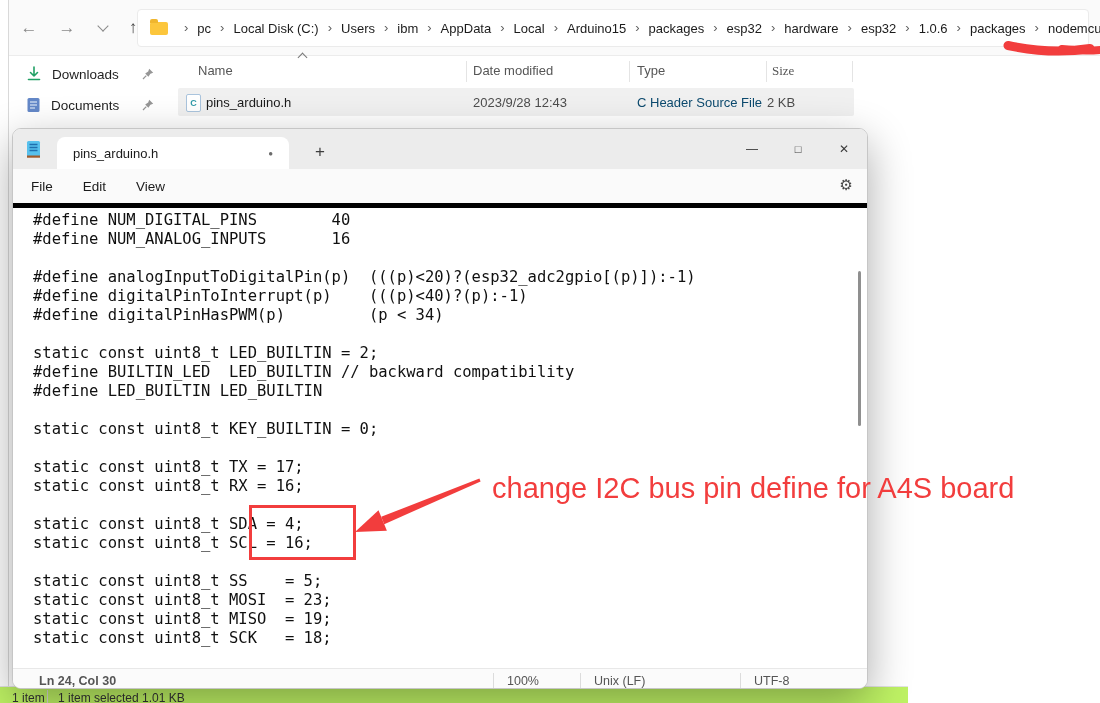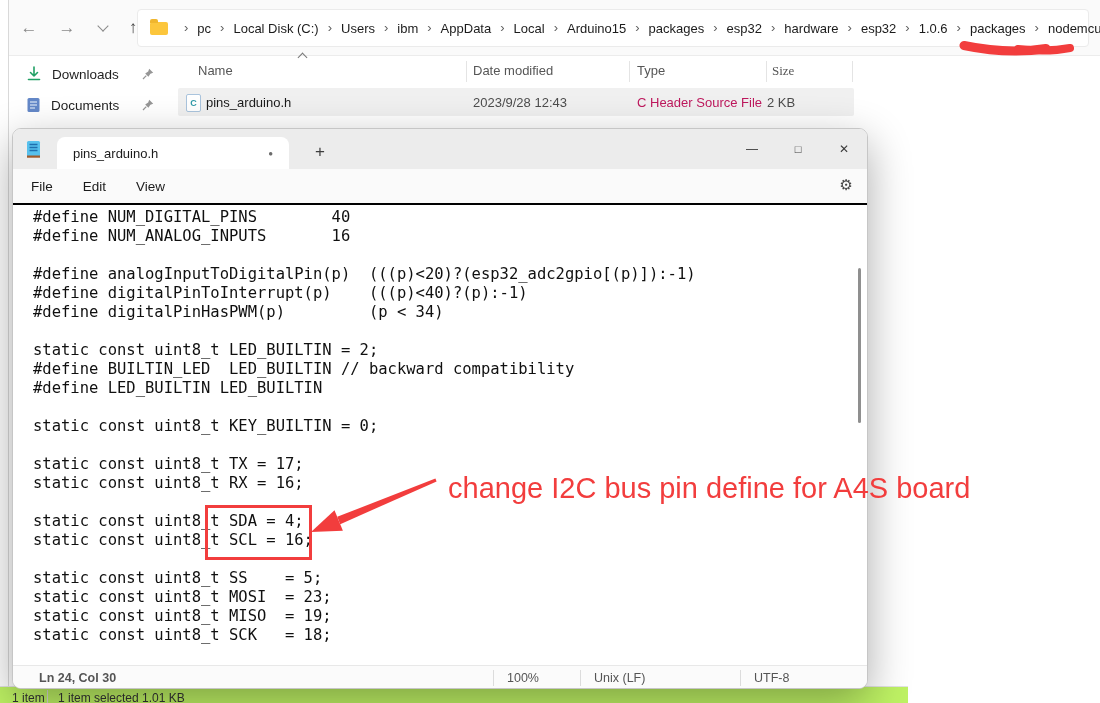--- a/index.html
+++ b/index.html
@@ -41,33 +41,33 @@
   
   .np{position:absolute;left:12px;top:128px;width:856px;height:561px;background:#ffffff;border:1px solid #c6c6c6;border-radius:9px;box-shadow:0 14px 44px rgba(0,0,0,.33);z-index:10;overflow:hidden;box-sizing:border-box;}
   .np-tabbar{position:relative;height:40px;background:#ececec;}
   .np-appicon{position:absolute;left:12px;top:11px;}
   .np-tab{position:absolute;left:44px;top:8px;width:232px;height:32px;background:#fff;border-radius:8px 8px 0 0;display:flex;align-items:center;}
   .np-tab .t{font-size:13px;color:#1b1b1b;margin-left:16px;flex:1;}
   .np-tab .dot{font-size:8px;color:#6c6c6c;margin-right:16px;}
   .np-newtab{position:absolute;left:292px;top:8px;width:30px;height:30px;display:flex;align-items:center;justify-content:center;font-size:17px;color:#3d3d3d;border-radius:4px;}
   .np-controls{position:absolute;right:0;top:0;height:40px;display:flex;}
   .np-ctl{width:46px;height:40px;display:flex;align-items:center;justify-content:center;font-size:12px;color:#3a3a3a;}
-  .np-menubar{position:relative;height:34px;background:#fafafa;border-bottom:2px solid #000000;display:flex;align-items:center;}
+  .np-menubar{position:relative;height:34px;background:#fafafa;border-bottom:5px solid #000000;display:flex;align-items:center;}
   .np-menu{font-size:13.5px;color:#1b1b1b;padding:4px 8px;border-radius:4px;}
   .np-menubar .menus{display:flex;gap:14px;margin-left:10px;}
   .np-gear{position:absolute;right:14px;top:7px;font-size:15px;color:#474747;}
   .np-editor{position:relative;height:460px;background:#fff;overflow:hidden;}
   .np-editor pre{margin:0;padding:3px 0 0 20px;font-family:"DejaVu Sans Mono","Liberation Mono",monospace;font-size:15.5px;line-height:19px;color:#101010;}
   .np-scrollthumb{position:absolute;right:6px;top:63px;width:3px;height:155px;background:#8f8f8f;border-radius:2px;}
   .np-statusbar{position:relative;height:25px;background:#fbfbfb;border-top:1px solid #e8e8e8;font-size:12.5px;color:#555;}
   .np-statusbar .seg{position:absolute;top:5px;white-space:nowrap;}
   .np-status-sep{position:absolute;top:4px;width:1px;height:16px;background:#dcdcdc;}
 
   
-  .anno{position:absolute;inset:0;z-index:50;pointer-events:none;}
+  .anno{position:absolute;inset:0;z-index:50;pointer-events:none;margin-left:44px;}
   .anno-box{position:absolute;left:205px;top:505px;width:101px;height:49px;border:3px solid var(--red);}
   .anno-text{position:absolute;left:448px;top:472px;font-size:29px;color:var(--red);white-space:nowrap;}
   .anno-svg{position:absolute;left:0;top:0;}
 </style>
 </head>
 <body>
 
 <div class="ex-edge"></div>
 
 <div class="ex-toolbar"></div>
@@ -148,21 +148,21 @@
 <span class="col-hdr" style="left:772px;font-family:Liberation Serif, serif;">Size</span>
 <div class="col-sep" style="left:466px;"></div>
 <div class="col-sep" style="left:629px;"></div>
 <div class="col-sep" style="left:766px;"></div>
 <div class="col-sep" style="left:852px;"></div>
 
 <div class="file-row">
   <span class="c-file-icon">C</span>
   <span class="cell" style="left:28px;">pins_arduino.h</span>
   <span class="cell" style="left:295px;color:#4d4d4d;">2023/9/28 12:43</span>
-  <span class="cell" style="left:459px;color:#be185d;">C Header Source File</span>
+  <span class="cell" style="left:459px;color:#0c4a6e;">C Header Source File</span>
   <span class="cell" style="left:589px;width:74px;text-align:left;color:#4d4d4d;">2 KB</span>
 </div>
 
 <div class="ex-statusbar">
   <span class="seg" style="left:12px;">1 item</span>
   <span class="ex-status-sep"></span>
   <span class="seg" style="left:58px;">1 item selected  1.01 KB</span>
 </div>
 
 <div class="np">

